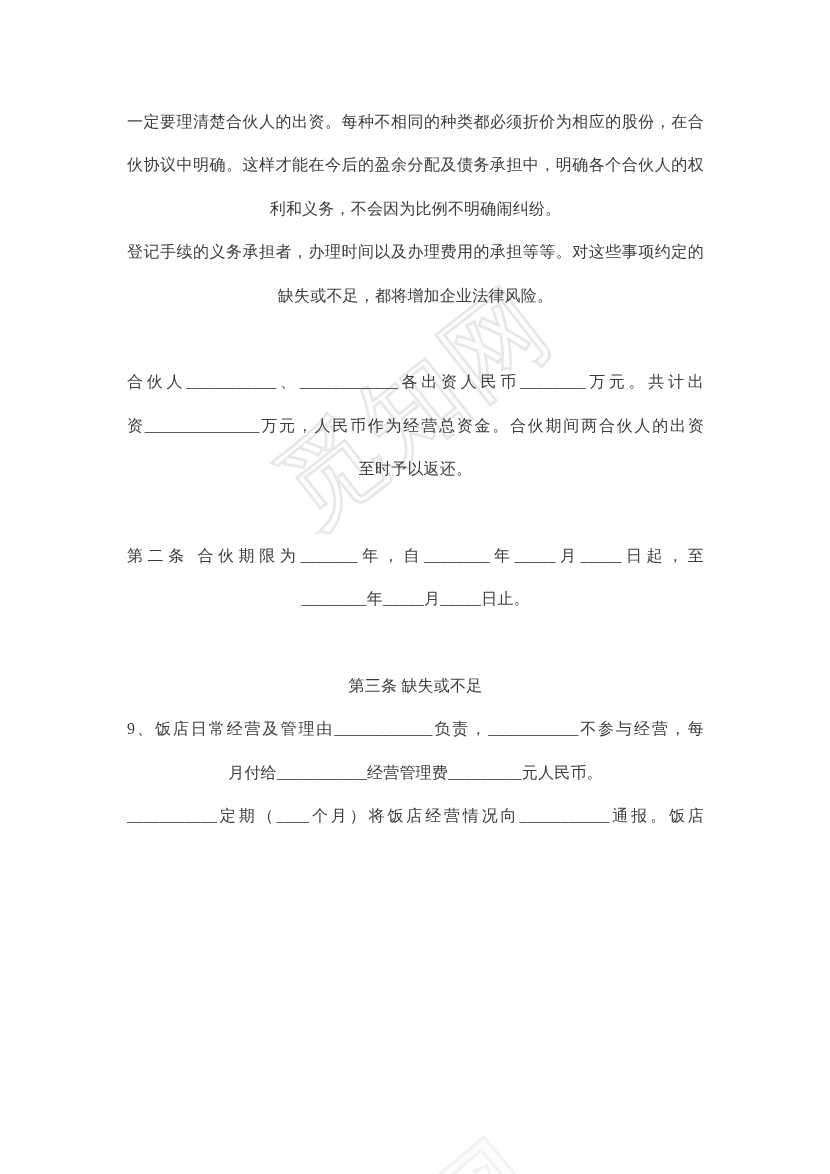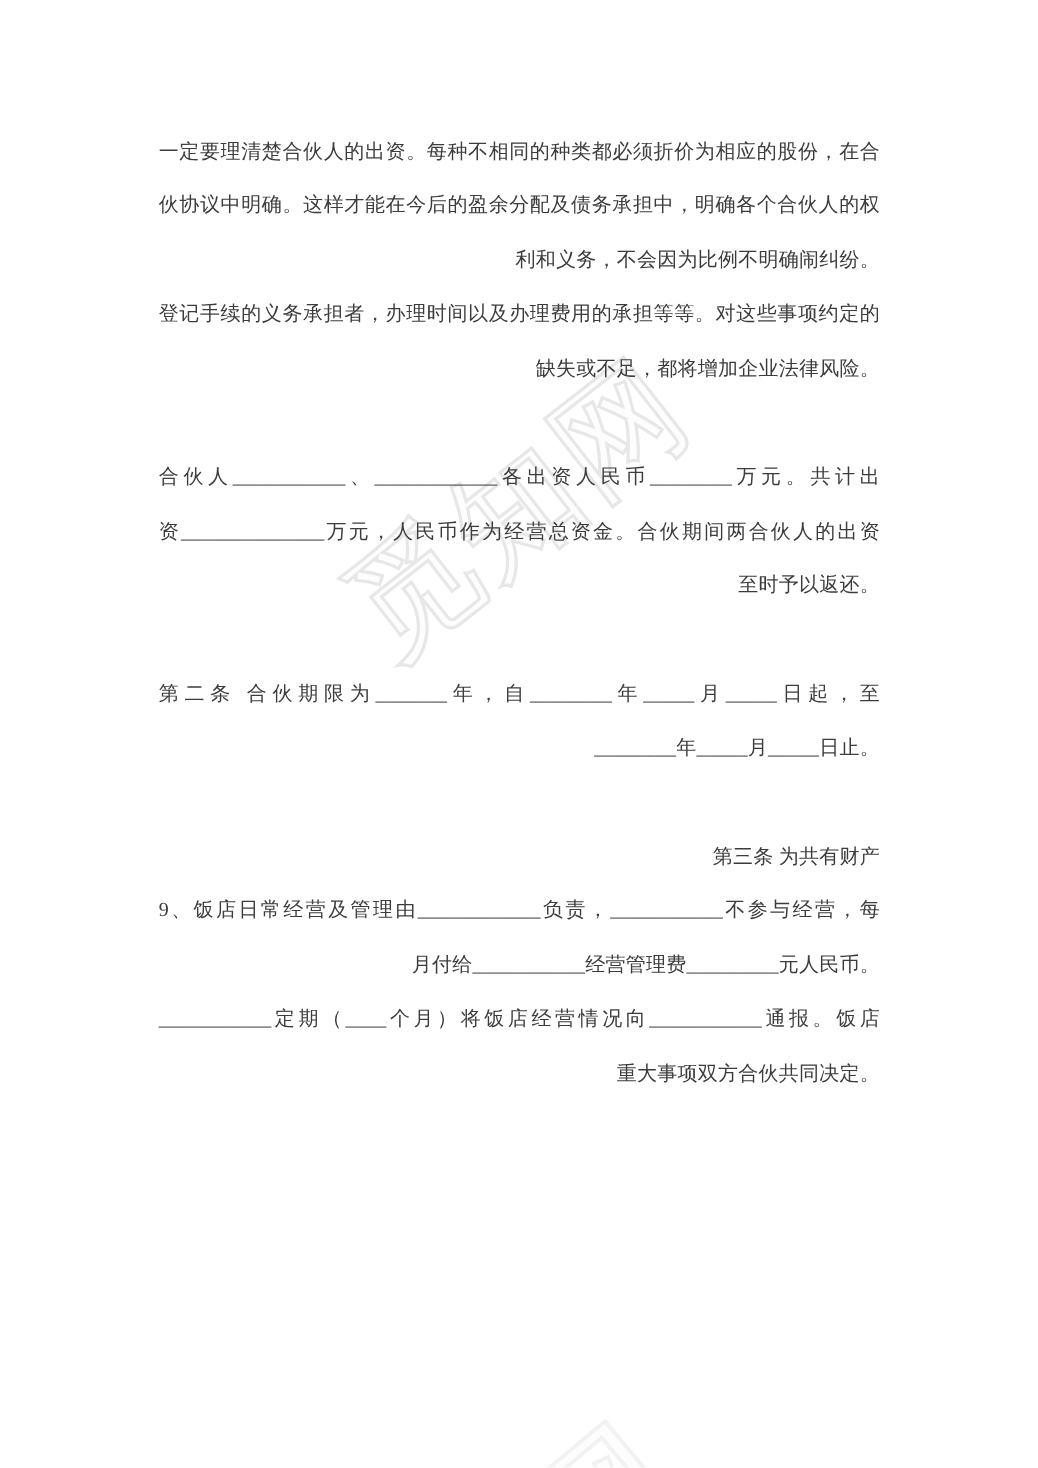--- a/index.html
+++ b/index.html
@@ -20,21 +20,21 @@
     left: 127px;
     top: 100px;
     width: 577px;
     z-index: 2;
   }
   .line {
     height: 43.4px;
     line-height: 43.4px;
     font-size: 16px;
     color: #3c3c3c;
-    text-align: right;
+    text-align: center;
     white-space: pre-wrap;
     letter-spacing: 0.2px;
   }
   .line.j {
     text-align: justify;
     text-align-last: justify;
   }
   .line.blank {
     
   }
@@ -78,18 +78,17 @@
     <div class="line j">登记手续的义务承担者，办理时间以及办理费用的承担等等。对这些事项约定的</div>
     <div class="line">缺失或不足，都将增加企业法律风险。</div>
     <div class="line blank"></div>
     <div class="line j">合伙人___________、____________各出资人民币________万元。共计出</div>
     <div class="line j">资______________万元，人民币作为经营总资金。合伙期间两合伙人的出资</div>
     <div class="line">至时予以返还。</div>
     <div class="line blank"></div>
     <div class="line j">第二条 合伙期限为_______年，自________年_____月_____日起，至</div>
     <div class="line">________年_____月_____日止。</div>
     <div class="line blank"></div>
-    <div class="line">第三条 为共有财产</div>
+    <div class="line">第三条 缺失或不足</div>
     <div class="line j">9、饭店日常经营及管理由____________负责，___________不参与经营，每</div>
     <div class="line">月付给___________经营管理费_________元人民币。</div>
     <div class="line j">___________定期（____个月）将饭店经营情况向___________通报。饭店</div>
-    <div class="line">重大事项双方合伙共同决定。</div>
   </div>
 
 </body></html>

